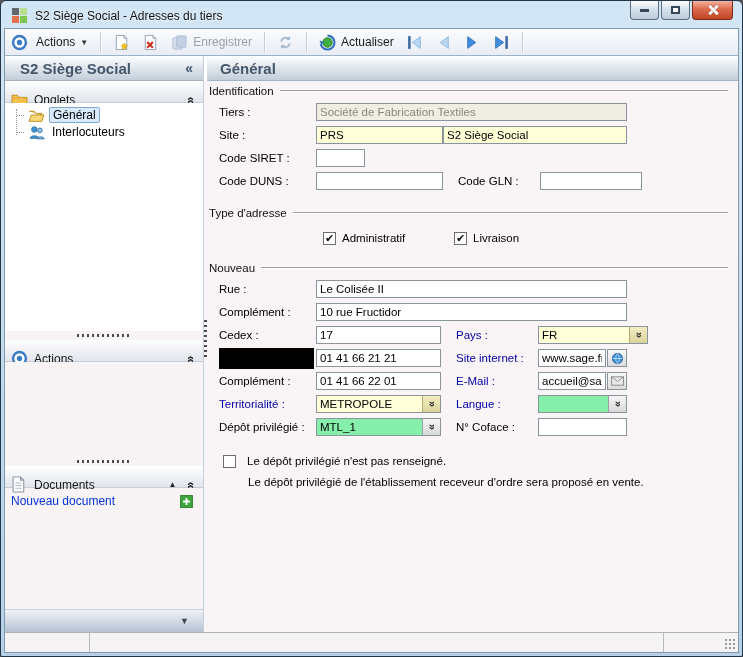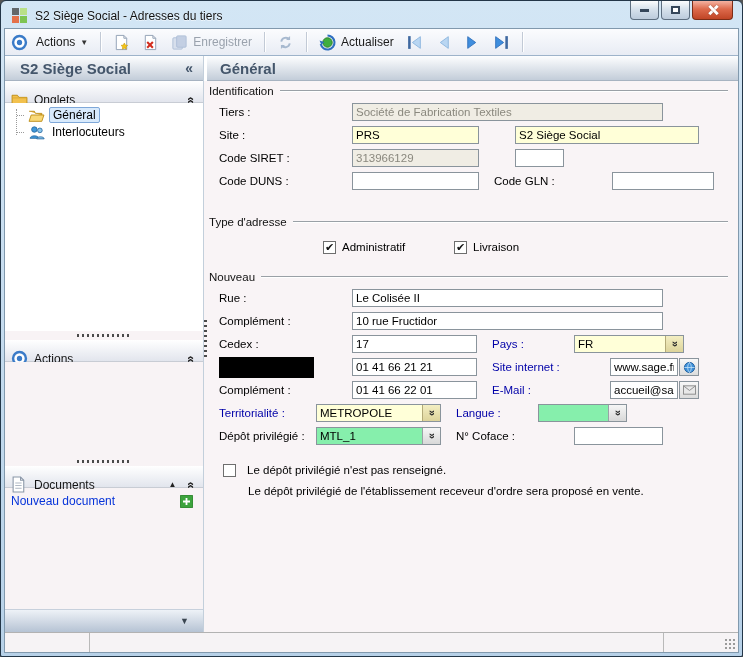--- a/index.html
+++ b/index.html
@@ -80,21 +80,21 @@
   .legend-row { display:flex; align-items:center; margin-left:5px; height:14px; }
   .legend-text { color:#111; padding-right:6px; white-space:nowrap; }
   .legend-line { flex:1; height:2px; border-top:1px solid #9aa0a6; border-bottom:1px solid #fff; margin-right:2px; }
 
   .frow { display:flex; align-items:center; height:18px; margin:5px 0 0 15px; }
   .lab { width:97px; color:#000; flex:0 0 97px; }
   .lab.blue { color:#0000a8; }
   .lab2 { width:82px; flex:0 0 82px; margin-left:15px; color:#000; }
   .lab2.blue { color:#0000a8; }
 
-  input.fld { height:18px; border:1px solid #8a949c; background:#fff; font:inherit; padding:0 3px; color:#000;margin-left:36px; }
+  input.fld { height:18px; border:1px solid #8a949c; background:#fff; font:inherit; padding:0 3px; color:#000; }
   .w-wide { width:311px; } .w-left { width:125px; } .w-site1 { width:127px; } .w-site2 { width:184px; }
   .w-small { width:49px; } .w-right { width:89px; } .w-short { width:68px; }
   input.yellow { background:#ffffd8; }
   input.disabled { background:#f0ede4; color:#8a887e; }
 
   .dd { display:flex; height:18px; border:1px solid #8a949c; background:#86efac; }
   .dd input { border:none; flex:1; min-width:0; height:16px; font:inherit; padding:0 3px; background:transparent; }
   .dd .dd-btn { width:18px; flex:0 0 18px; border-left:1px solid #9aa0a6; background:linear-gradient(#f6f6f6,#d8d8d8);
     display:flex; align-items:center; justify-content:center; cursor:default; }
   .dd.yellow { background:#ffffd8; }
@@ -352,31 +352,30 @@
             <span class="lab">Tiers :</span>
             <input class="fld disabled w-wide" readonly="" value="Société de Fabrication Textiles" style="">
           </div>
           <div class="frow">
             <span class="lab">Site :</span>
             <input class="fld yellow w-site1" value="PRS" style="">
             <input class="fld yellow w-site2" value="S2 Siège Social" style="">
           </div>
           <div class="frow">
             <span class="lab">Code SIRET :</span>
-            <input class="fld disabled w-site1" readonly="" value="313966129" style="">
             <input class="fld w-small" value="" style="">
           </div>
           <div class="frow">
             <span class="lab">Code DUNS :</span>
             <input class="fld w-site1" value="" style="">
             <span class="lab2">Code GLN :</span>
             <input class="fld" style="width: 102px;" value="">
           </div>
 
-          <div class="legend-row" style="margin-top:25px">
+          <div class="legend-row" style="margin-top:16px">
             <span class="legend-text">Type d'adresse</span>
               <span class="legend-line"></span>
           </div>
           <div class="frow" style="margin-top:9px">
             <span style="width:104px;flex:0 0 104px"></span>
             <span class="cbx">✔</span>
             <span class="cbx-label" style="width:112px">Administratif</span>
             <span class="cbx">✔</span>
             <span class="cbx-label">Livraison</span>
           </div>

